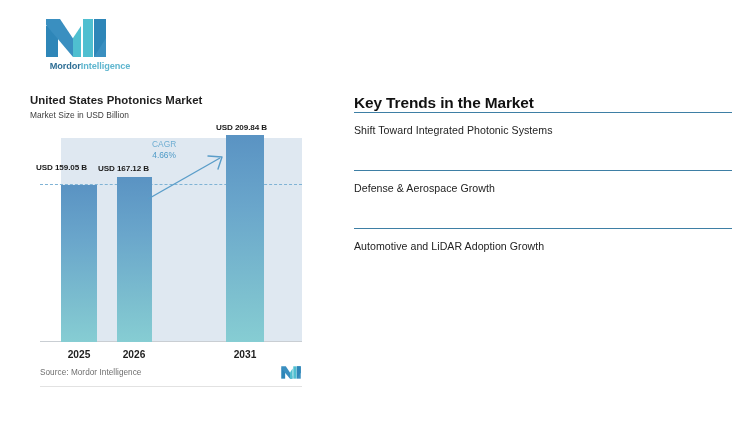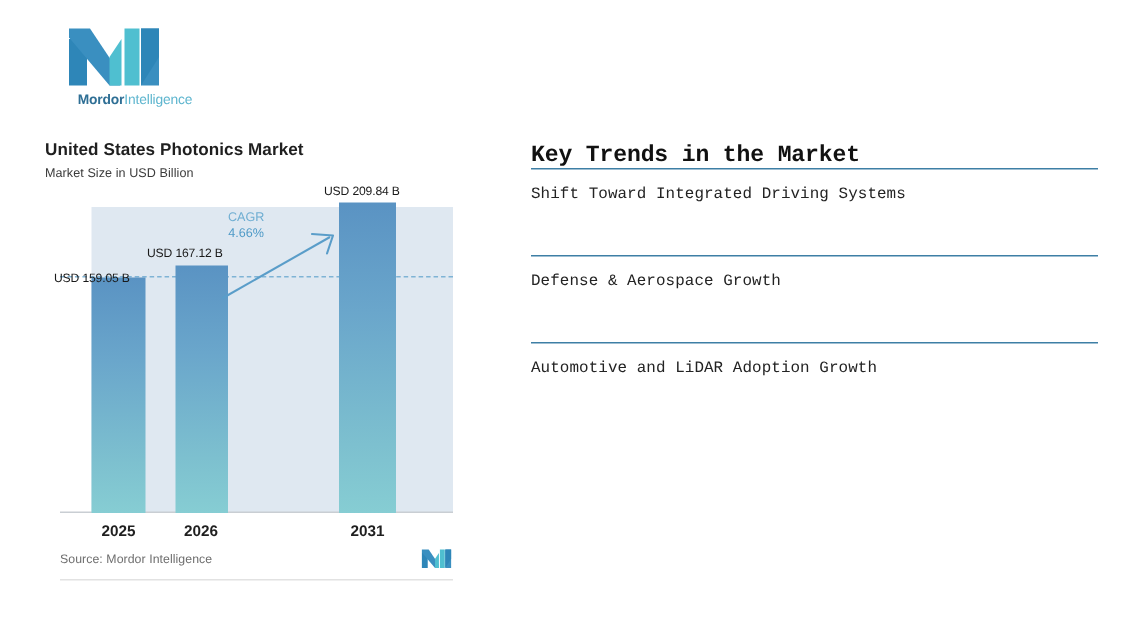--- a/index.html
+++ b/index.html
@@ -48,21 +48,21 @@
     height: 40px;
     display: block;
   }
   .brand-text {
     margin-top: 3px;
     font-size: 9.2px;
     letter-spacing: -0.1px;
     white-space: nowrap;
   }
   .brand-text .b1 { color: #2f6f95; font-weight: bold; padding-left: 28px; }
-  .brand-text .b2 { color: #5fb6cf; font-weight: normal; }
+  .brand-text .b2 { color: #5fb6cf; font-weight: bold; }
 
   
   .body-wrap {
     display: flex;
     padding: 0 18px 0 30px;
     box-sizing: border-box;
   }
 
   
   .chart-card {
@@ -115,21 +115,21 @@
     border-top: 1px dashed #7fb3d5;
   }
   .bar {
     position: absolute;
     bottom: 18px;
     background: linear-gradient(to bottom, #5a93c3 0%, #6aa6cb 35%, #7dc0cf 78%, #86cdd3 100%);
   }
   .bar-label {
     position: absolute;
     font-size: 8.1px;
-    font-weight: normal;
+    font-weight: bold;
     color: #1a1a1a;
     white-space: nowrap;
     letter-spacing: -0.1px;
   }
   .xtick {
     position: absolute;
     bottom: 0;
     font-size: 10.2px;
     font-weight: bold;
     color: #1f1f1f;
@@ -168,21 +168,20 @@
     color: #6e6e6e;
     letter-spacing: 0.05px;
   }
   .mini-mark { width: 22px; height: 13px; display: block; }
 
   
   .trends {
     flex: 1 1 auto;
     padding-left: 28px;
     padding-top: 8px;
-    font-family: Liberation Mono, monospace;
   }
   .trends-heading {
     font-size: 15.4px;
     font-weight: bold;
     color: #111111;
     letter-spacing: -0.1px;
     margin-top: 6px;
     margin-bottom: 0;
   }
   .trend-item {
@@ -224,21 +223,21 @@
     <div class="plot">
       <div class="band"></div>
       <div class="axis-line"></div>
 
       <div class="dashed" style="bottom:18px; top:auto; transform: translateY(-157px);"></div>
 
       <div class="bar" style="left:21px; width:36px; height:157px;"></div>
       <div class="bar" style="left:77px; width:35px; height:165px;"></div>
       <div class="bar" style="left:186px; width:38px; height:207px;"></div>
 
-      <div class="bar-label" style="left:-4px; bottom:170px;">USD 159.05 B</div>
+      <div class="bar-label" style="left:-4px; bottom:188px;">USD 159.05 B</div>
       <div class="bar-label" style="left:58px; bottom:187px;">USD 167.12 B</div>
       <div class="bar-label" style="left:176px; bottom:228px;">USD 209.84 B</div>
 
       <div class="cagr" style="left:112px; bottom:200px;">
         <span>CAGR</span><br>
         <span class="pct">4.66%</span>
       </div>
 
       <svg class="arrow-svg" width="262" height="222">
         <line x1="108" y1="61" x2="180" y2="20" stroke="#5a9dc9" stroke-width="1.4"></line>
@@ -260,21 +259,21 @@
         <polygon points="98,2 122,2 122,78 98,78" fill="#3a8fc0"></polygon>
         <polygon points="98,2 122,2 122,40 98,78" fill="#2e86b8"></polygon>
       </svg>
     </div>
   </div>
 
   <div class="trends">
     <div class="trends-heading">Key Trends in the Market</div>
 
     <div class="trend-item">
-      <div class="trend-label">Shift Toward Integrated Driving Systems</div>
+      <div class="trend-label">Shift Toward Integrated Photonic Systems</div>
     </div>
     <div class="trend-item">
       <div class="trend-label">Defense &amp; Aerospace Growth</div>
     </div>
     <div class="trend-item">
       <div class="trend-label">Automotive and LiDAR Adoption Growth</div>
     </div>
   </div>
 
 </div>

